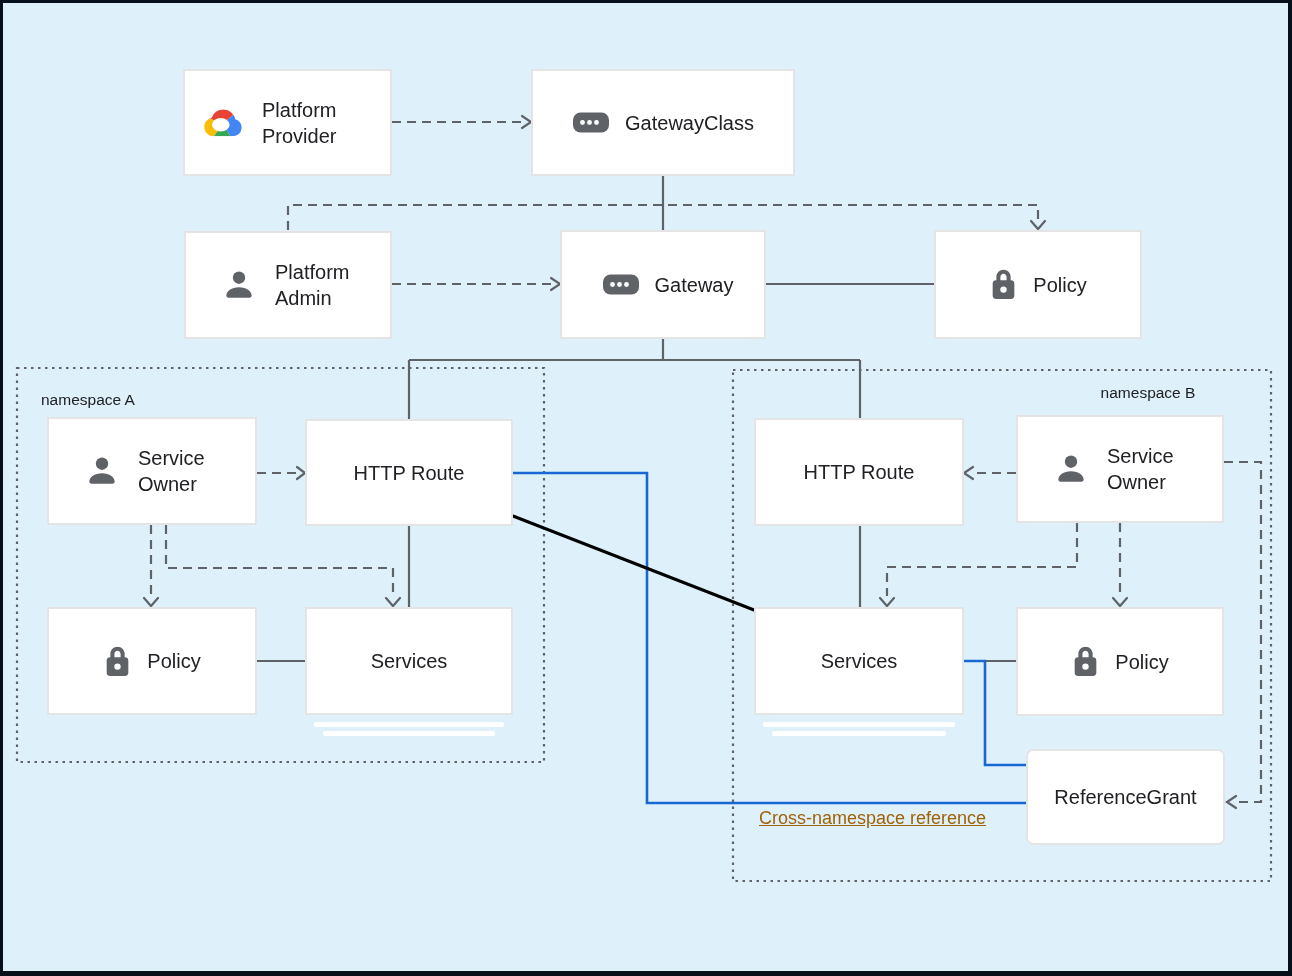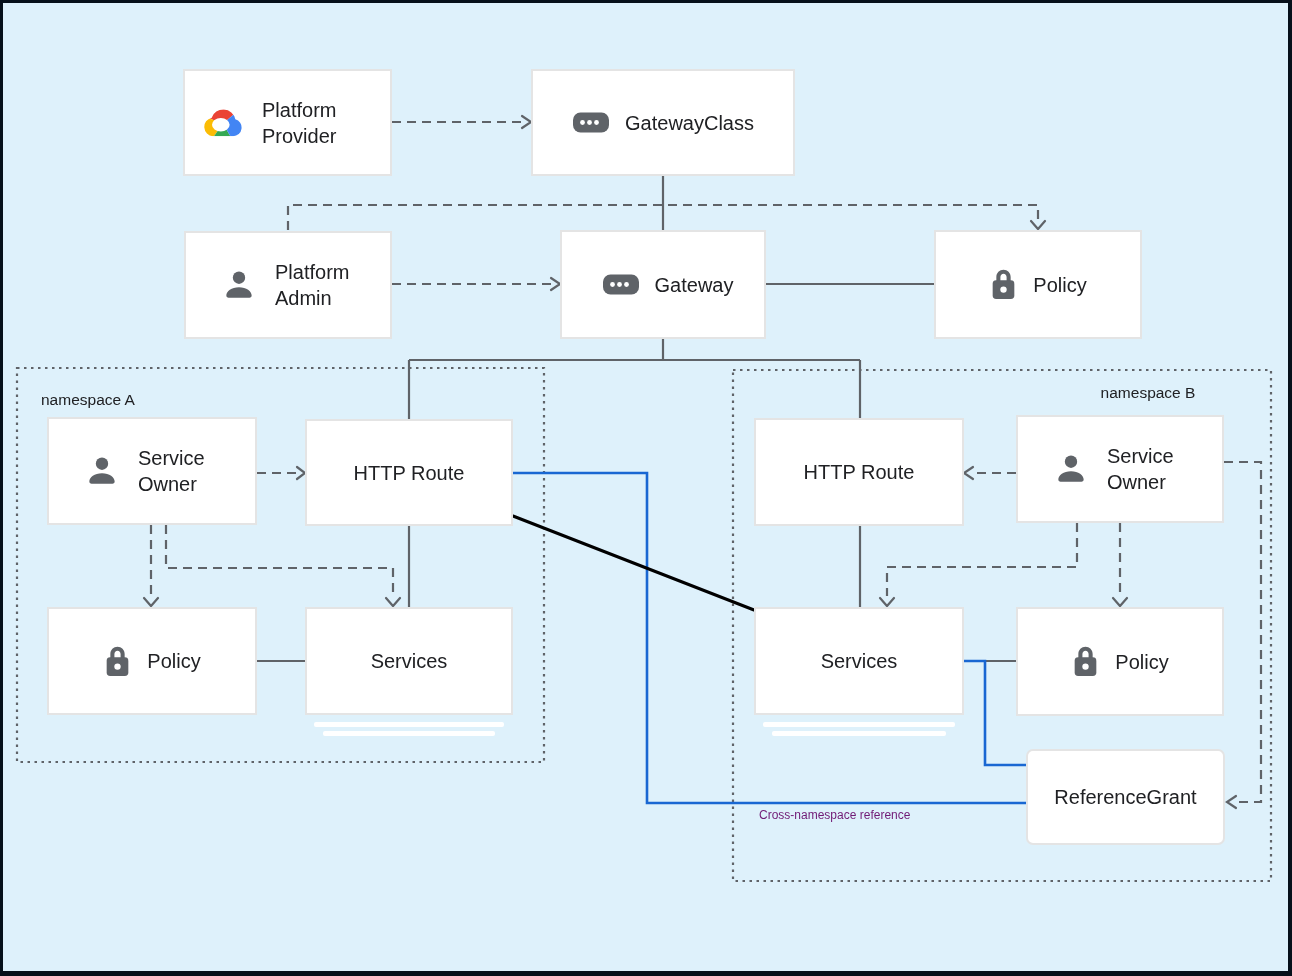--- a/index.html
+++ b/index.html
@@ -32,23 +32,24 @@
   .node__label--wrap{width:112px;}
   .icon{display:flex;align-items:center;justify-content:center;flex:0 0 auto;}
   .ns-label{
     position:absolute;
     font-size:15.5px;
     color:#202124;
     z-index:1;
   }
   .annotation{
     position:absolute;
-    font-size:12px;
-    color:#701a75;
+    font-size:18px;
+    color:#a16207;
     z-index:2;
+    text-decoration:underline;
   }
   .stack-line{
     position:absolute;
     height:4.5px;
     background:#ffffff;
     border-radius:2px;
     z-index:2;
   }
   svg.wires{position:absolute;left:0;top:0;z-index:0;}
 </style>

